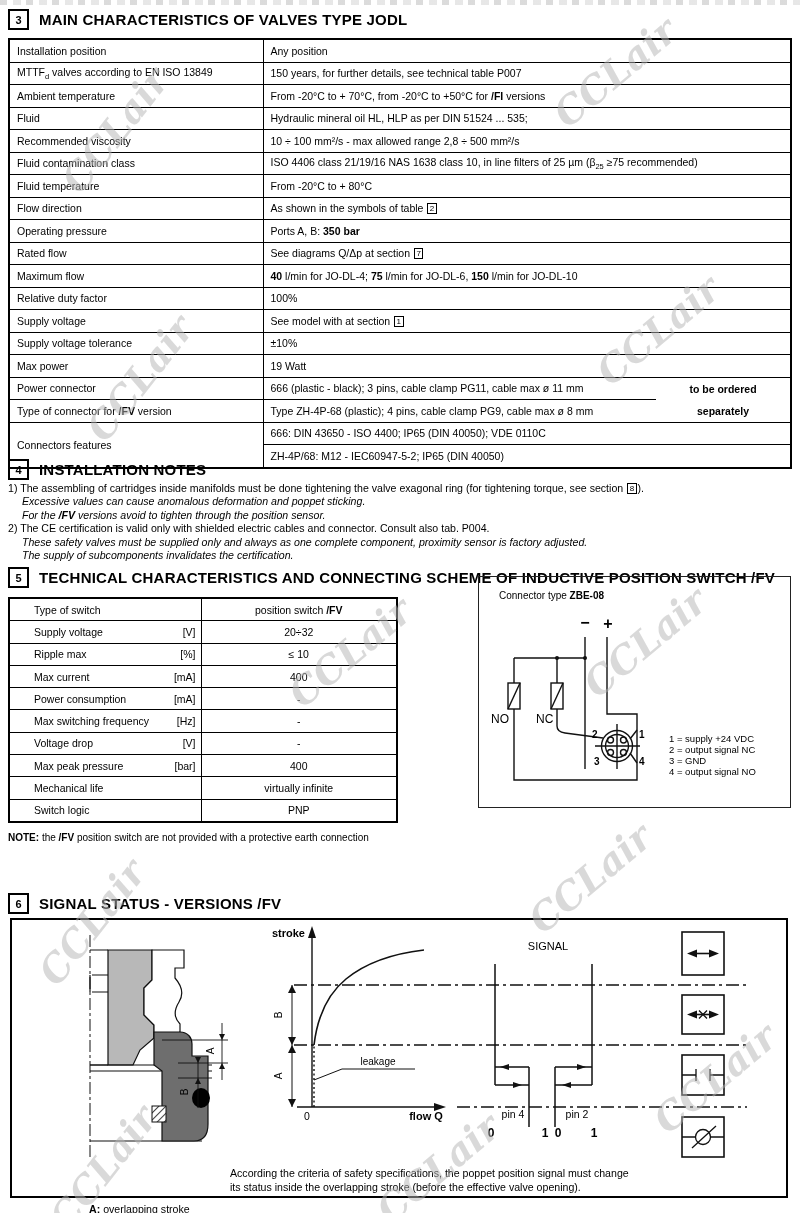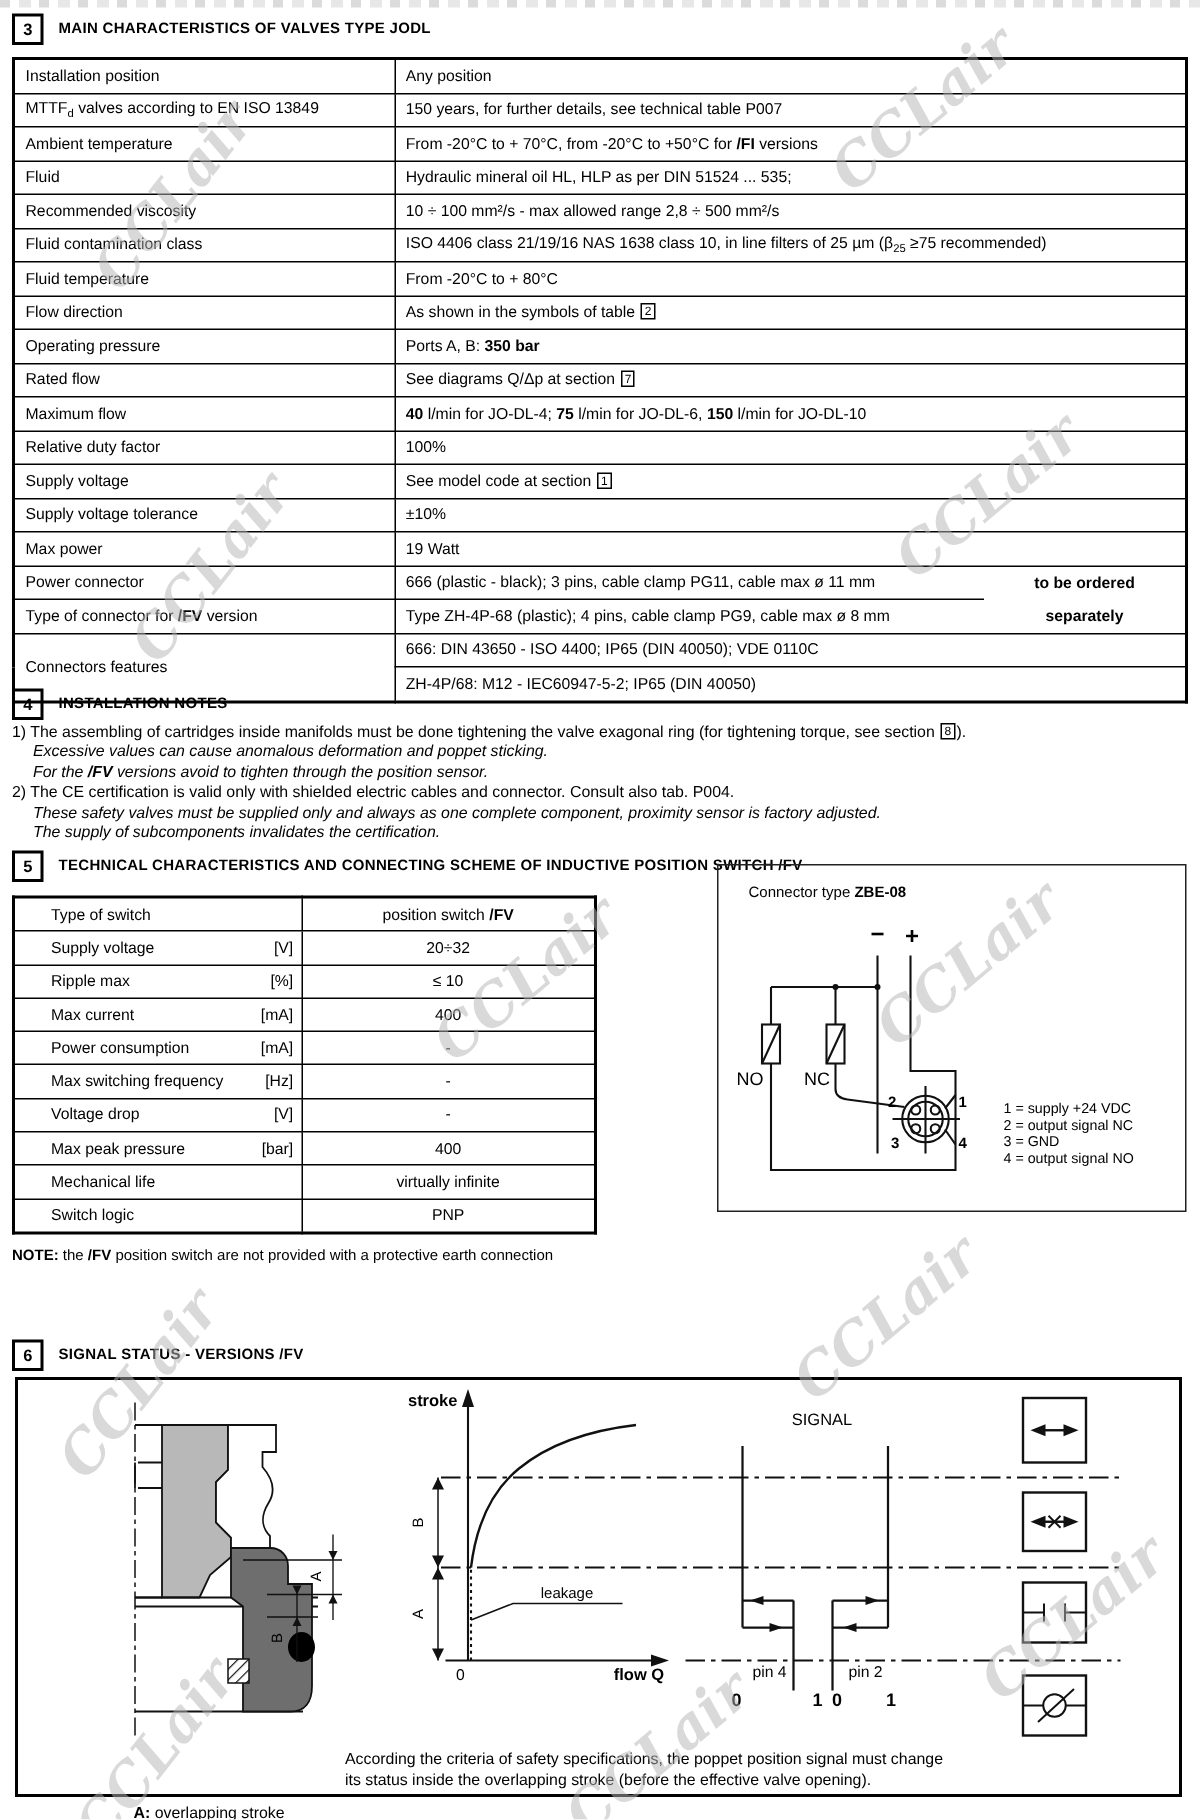--- a/index.html
+++ b/index.html
@@ -5,21 +5,21 @@
   html,body{margin:0;padding:0;background:#fff;}
   .page{position:relative;width:800px;height:1213px;background:#fff;overflow:hidden;
         font-family:"Liberation Sans",sans-serif;color:#000;}
   .noise{position:absolute;left:0;top:0;width:100%;height:5px;opacity:.35;
          background:repeating-linear-gradient(90deg,#999 0 7px,#fff 7px 13px,#bbb 13px 21px,#fff 21px 26px);}
   .wm{position:absolute;font-family:"DejaVu Serif",serif;font-style:italic;font-weight:bold;
       font-size:38px;color:#b5b5b5;opacity:.5;white-space:nowrap;pointer-events:none;z-index:5;}
   .sechead{position:absolute;display:flex;align-items:center;gap:10px;z-index:2;}
   .numbox{display:inline-flex;align-items:center;justify-content:center;width:17px;height:17px;
           border:2px solid #000;font-weight:bold;font-size:11px;}
-  .sectitle{font-weight:bold;font-size:10px;letter-spacing:.2px;}
+  .sectitle{font-weight:bold;font-size:15px;letter-spacing:.2px;}
   table{border-collapse:collapse;background:transparent;z-index:2;}
   .t3{position:absolute;left:8px;top:38px;width:782px;table-layout:fixed;}
   .t3 td{border:1.3px solid #000;font-size:10.5px;height:21.5px;padding:0 4px 0 7px;
          white-space:nowrap;overflow:hidden;}
   .t3{border:2px solid #000;}
   td.note{border-left-style:hidden;text-align:center;font-weight:bold;padding:0;}
   td.noteTop{border-bottom-style:hidden;}
   td.noteBot{border-top-style:hidden;}
   .t5{position:absolute;left:8px;top:597px;width:390px;table-layout:fixed;border:2px solid #000;}
   .t5 td{border:1.3px solid #000;font-size:10.5px;height:21.3px;padding:0;white-space:nowrap;}
@@ -116,21 +116,21 @@
       <tr>
           <td><span>Maximum flow</span></td>
           <td colspan="2"><span class="b">40</span><span> l/min for JO-DL-4; </span><span class="b">75</span><span> l/min for JO-DL-6, </span><span class="b">150</span><span> l/min for JO-DL-10</span></td>
         </tr>
       <tr>
           <td><span>Relative duty factor</span></td>
           <td colspan="2"><span>100%</span></td>
         </tr>
       <tr>
           <td><span>Supply voltage</span></td>
-          <td colspan="2"><span>See model code at section </span><span class="boxnum">1</span></td>
+          <td colspan="2"><span>See model with at section </span><span class="boxnum">1</span></td>
         </tr>
       <tr>
           <td><span>Supply voltage tolerance</span></td>
           <td colspan="2"><span>±10%</span></td>
         </tr>
       <tr>
           <td><span>Max power</span></td>
           <td colspan="2"><span>19 Watt</span></td>
         </tr>
       <tr>

